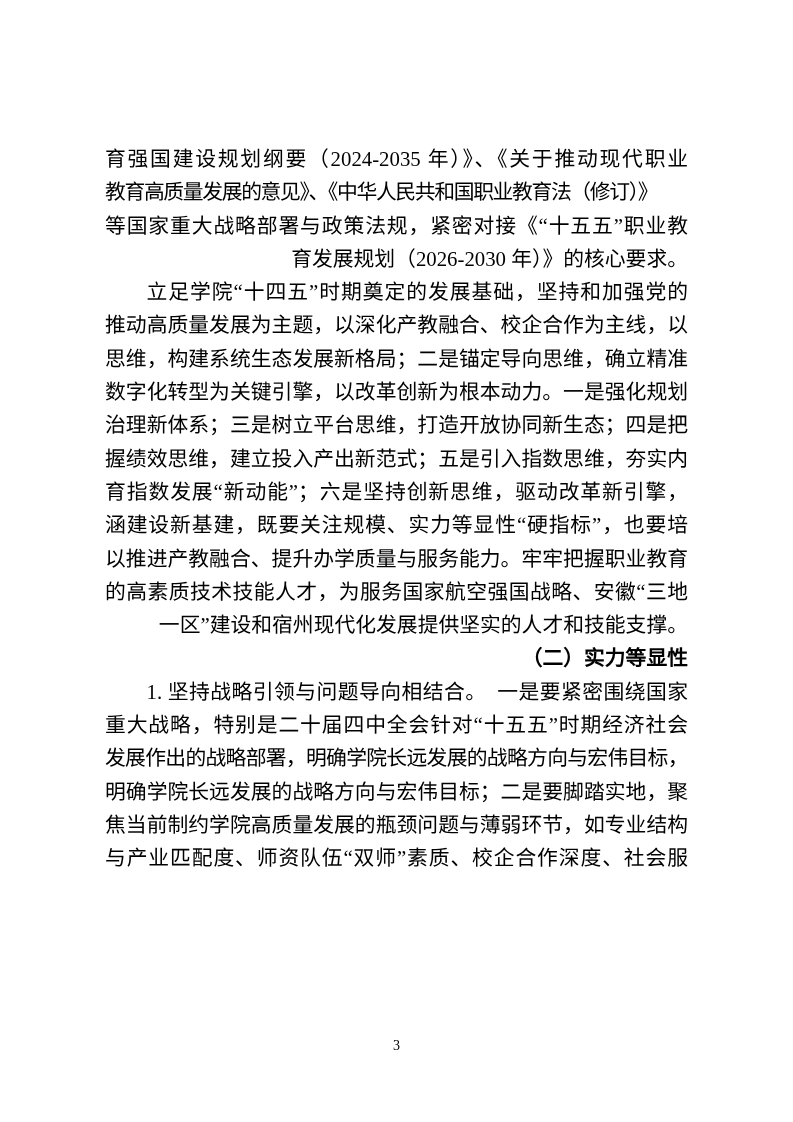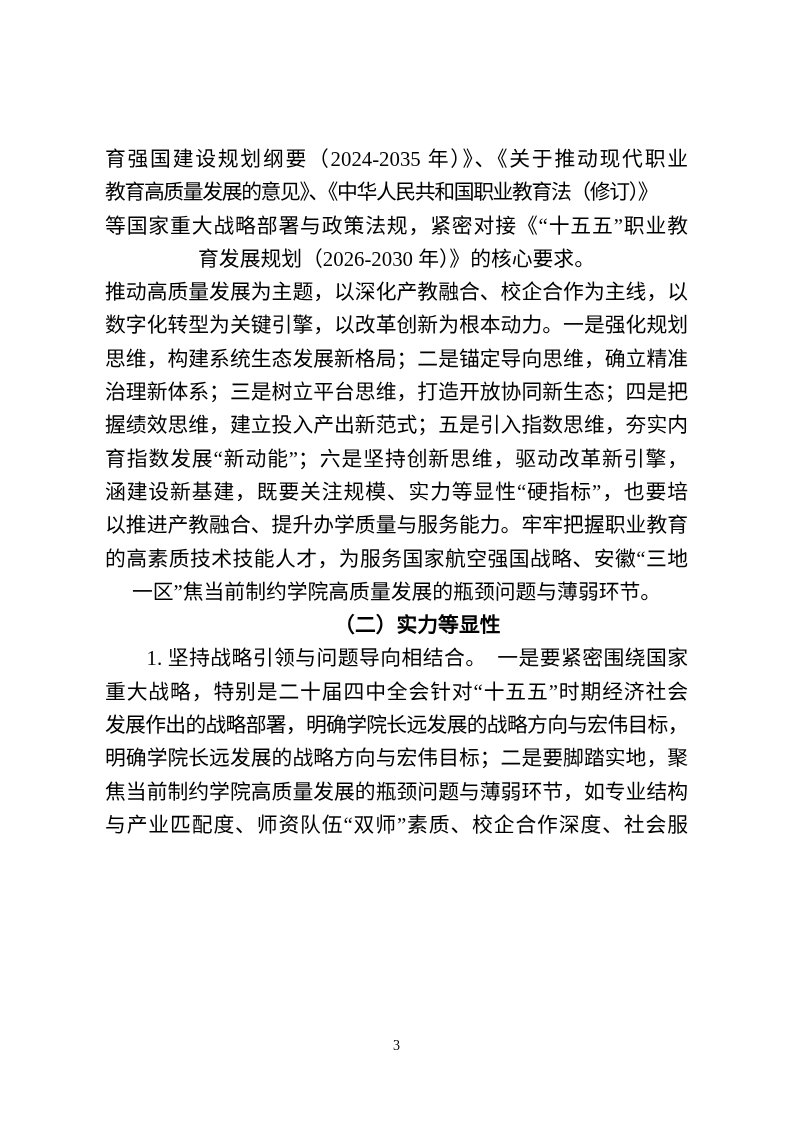--- a/index.html
+++ b/index.html
@@ -37,21 +37,21 @@
   }
   .line.fill .stretch {
     display: inline-block;
     width: 100%;
     height: 0;
     vertical-align: top;
   }
   
   .line.tight    { letter-spacing: -1.35px; }
   .line.tight-sm { letter-spacing: -0.7px; }
-  .line.left     { text-align: center; }
+  .line.left     { text-align: right; }
   .line.indent   { padding-left: 41.6px; }
   .line.bold     { font-weight: 700; }
   .pagenum {
     position: absolute;
     top: 1036px;
     left: 0;
     width: 100%;
     text-align: center;
     font-size: 14px;
     line-height: 20px;
@@ -60,30 +60,31 @@
 </style>
 </head>
 <body>
 
 <div class="page">
   <div class="textblock" id="textblock">
       <div class="line fill">育强国建设规划纲要（2024-2035 年）》、《关于推动现代职业<span class="stretch"></span></div>
       <div class="line tight">教育高质量发展的意见》、《中华人民共和国职业教育法（修订）》</div>
       <div class="line fill">等国家重大战略部署与政策法规，紧密对接《“十五五”职业教<span class="stretch"></span></div>
       <div class="line left">育发展规划（2026-2030 年）》的核心要求。</div>
+      <div class="line fill indent">立足学院“十四五”时期奠定的发展基础，坚持和加强党的<span class="stretch"></span></div>
       <div class="line fill">推动高质量发展为主题，以深化产教融合、校企合作为主线，以<span class="stretch"></span></div>
+      <div class="line fill">思维，构建系统生态发展新格局；二是锚定导向思维，确立精准<span class="stretch"></span></div>
       <div class="line fill">数字化转型为关键引擎，以改革创新为根本动力。一是强化规划<span class="stretch"></span></div>
-      <div class="line fill">思维，构建系统生态发展新格局；二是锚定导向思维，确立精准<span class="stretch"></span></div>
       <div class="line fill">治理新体系；三是树立平台思维，打造开放协同新生态；四是把<span class="stretch"></span></div>
       <div class="line fill">握绩效思维，建立投入产出新范式；五是引入指数思维，夯实内<span class="stretch"></span></div>
       <div class="line fill">育指数发展“新动能”；六是坚持创新思维，驱动改革新引擎，<span class="stretch"></span></div>
       <div class="line fill">涵建设新基建，既要关注规模、实力等显性“硬指标”，也要培<span class="stretch"></span></div>
       <div class="line fill">以推进产教融合、提升办学质量与服务能力。牢牢把握职业教育<span class="stretch"></span></div>
       <div class="line fill">的高素质技术技能人才，为服务国家航空强国战略、安徽“三地<span class="stretch"></span></div>
-      <div class="line left">一区”焦当前制约学院高质量发展的瓶颈问题与薄弱环节。</div>
+      <div class="line left">一区”建设和宿州现代化发展提供坚实的人才和技能支撑。</div>
       <div class="line left indent bold">（二）实力等显性</div>
       <div class="line fill indent">1. 坚持战略引领与问题导向相结合。　一是要紧密围绕国家<span class="stretch"></span></div>
       <div class="line fill">重大战略，特别是二十届四中全会针对“十五五”时期经济社会<span class="stretch"></span></div>
       <div class="line tight-sm">发展作出的战略部署，明确学院长远发展的战略方向与宏伟目标，</div>
       <div class="line fill">明确学院长远发展的战略方向与宏伟目标；二是要脚踏实地，聚<span class="stretch"></span></div>
       <div class="line fill">焦当前制约学院高质量发展的瓶颈问题与薄弱环节，如专业结构<span class="stretch"></span></div>
       <div class="line fill">与产业匹配度、师资队伍“双师”素质、校企合作深度、社会服<span class="stretch"></span></div>
     </div>
   <div class="pagenum">3</div>
 </div>

